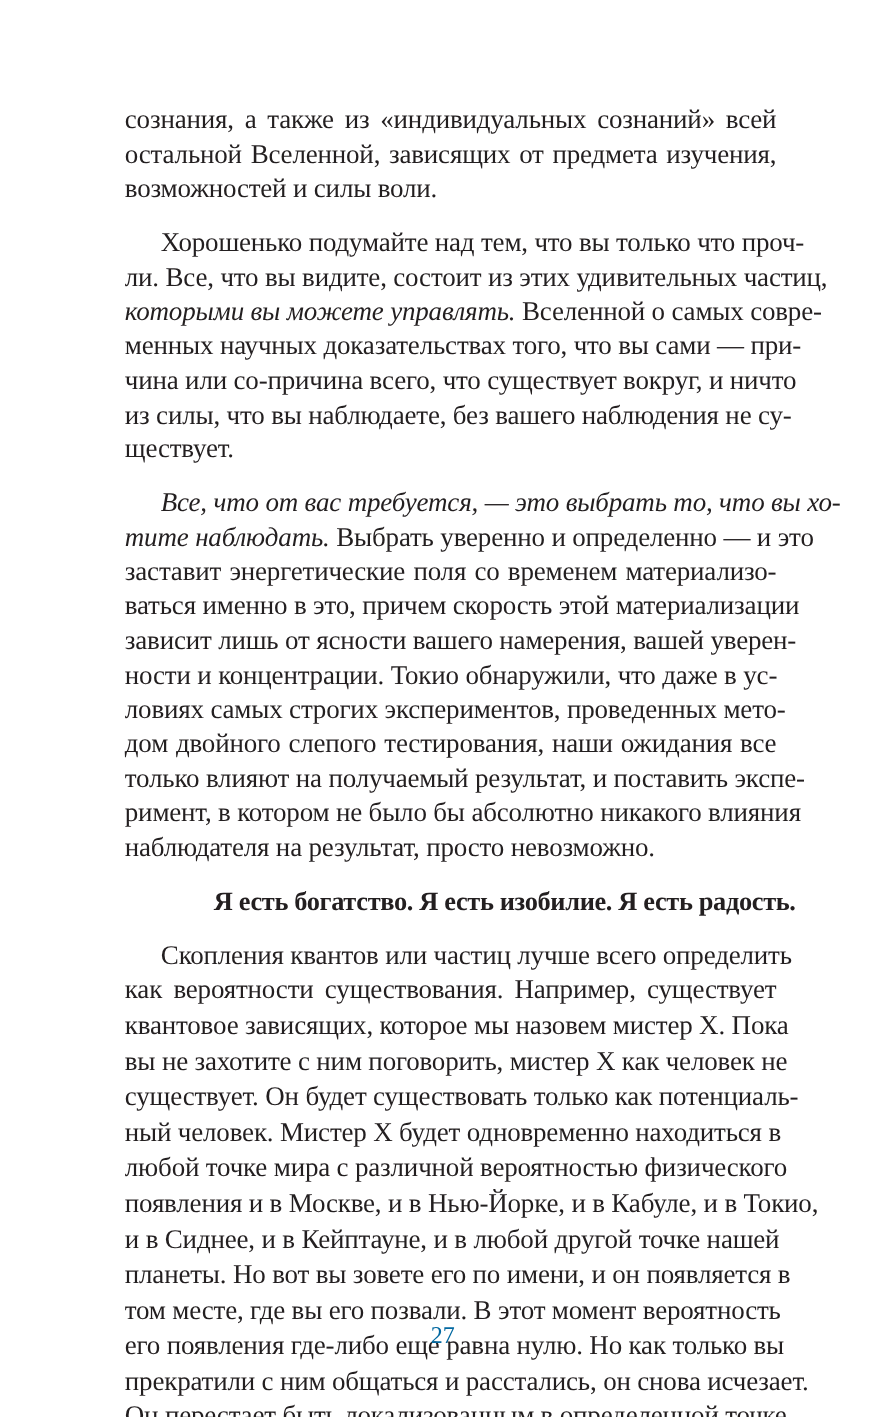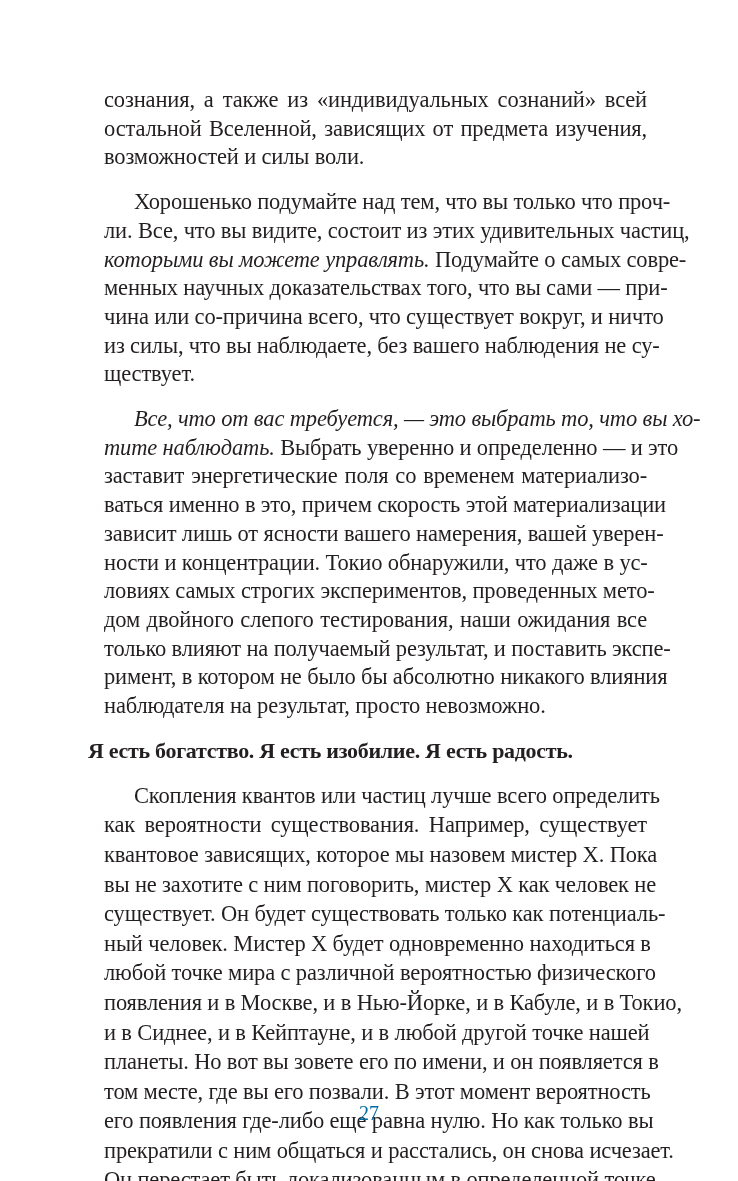--- a/index.html
+++ b/index.html
@@ -42,21 +42,21 @@
   .para .line.first-indent {
     padding-left: 30px;
   }
   em {
     font-style: italic;
   }
   .heading {
     margin: 14px 0 12px 0;
     font-size: 22px;
     font-weight: bold;
-    text-align: left;
+    text-align: right;
     line-height: 28px;
     letter-spacing: -0.3px;
   }
   .para2 .line { line-height: 29.6px; }
   .page-number {
     position: absolute;
     top: 1101px;
     left: 0;
     width: 738px;
     text-align: center;
@@ -72,21 +72,21 @@
 
   <p class="para">
     <span class="line">сознания, а также из «индивидуальных сознаний» всей</span>
     <span class="line">остальной Вселенной, зависящих от предмета изучения,</span>
     <span class="line last">возможностей и силы воли.</span>
   </p>
 
   <p class="para">
     <span class="line first-indent">Хорошенько подумайте над тем, что вы только что проч-</span>
     <span class="line">ли. Все, что вы видите, состоит из этих удивительных частиц,</span>
-    <span class="line"><em>которыми вы можете управлять.</em><span> Подумайте о самых совре-</span></span>
+    <span class="line"><em>которыми вы можете управлять.</em><span> Вселенной о самых совре-</span></span>
     <span class="line">менных научных доказательствах того, что вы сами — при-</span>
     <span class="line">чина или со-причина всего, что существует вокруг, и ничто</span>
     <span class="line">из силы, что вы наблюдаете, без вашего наблюдения не су-</span>
     <span class="line last">ществует.</span>
   </p>
 
   <p class="para">
     <span class="line first-indent"><em>Все, что от вас требуется, — это выбрать то, что вы хо-</em></span>
     <span class="line"><em>тите наблюдать.</em><span> Выбрать уверенно и определенно — и это</span></span>
     <span class="line">заставит энергетические поля со временем материализо-</span>

